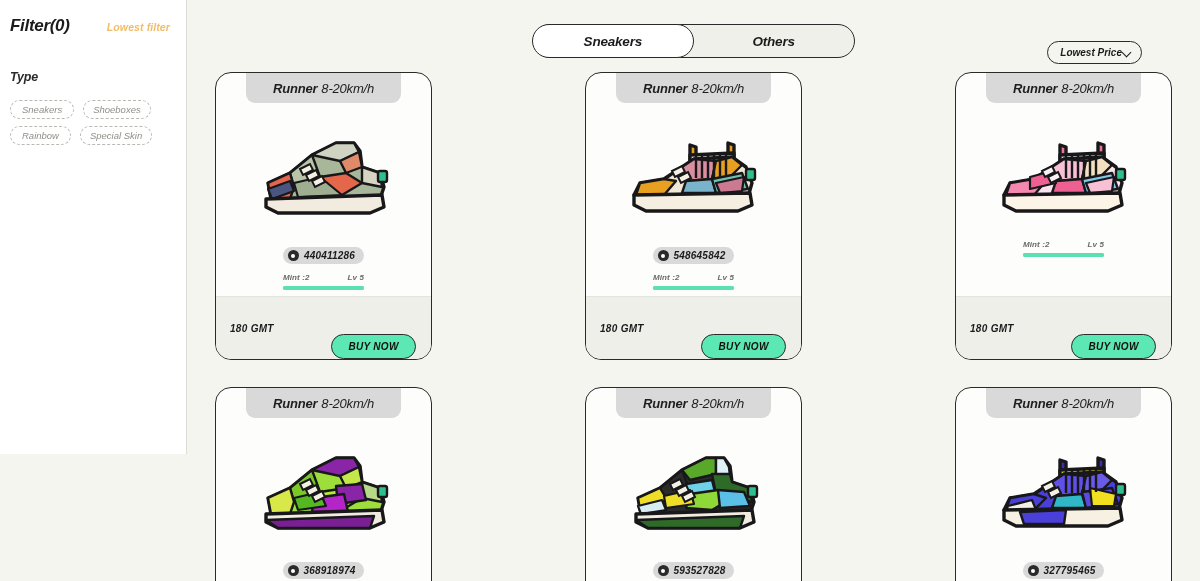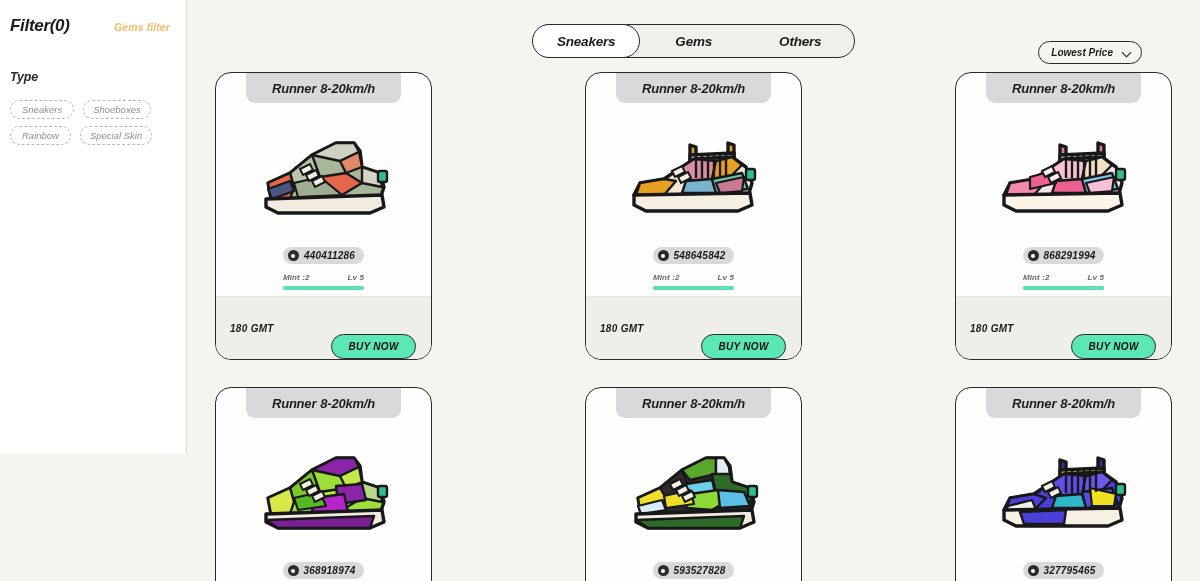--- a/index.html
+++ b/index.html
@@ -88,21 +88,21 @@
     border: 1.6px solid #2a2a2a;
     margin: -1.6px 0 -1.6px -1.6px;
     height: 34px;
   }
   .sort-select {
     position: absolute; right: 58px; top: 41px;
     height: 23px; min-width: 84px;
     border: 1.3px solid #2a2a2a;
     border-radius: 12px;
     background: #f5f5f0;
-    display: flex; align-items: center; gap: 9px;
+    display: flex; align-items: center; 
     padding: 0 10px 0 12px;
     font-size: 10px; font-weight: bold; font-style: italic;
     color: #1b1b1b;
     cursor: pointer;
   }
   .chev { width: 9px; height: 9px; position: relative; flex: 0 0 9px; }
   .chev::before {
     content: ""; position: absolute; left: 0.5px; top: 1px;
     width: 6px; height: 6px;
     border-right: 1.5px solid #1b1b1b;
@@ -131,21 +131,21 @@
   .card-badge {
     width: 155px; height: 30px;
     margin: 0 auto;
     background: #d9d9d9;
     border-radius: 0 0 9px 9px;
     display: flex; align-items: center; justify-content: center;
     font-size: 13px; font-style: italic; color: #1e1e1e;
     letter-spacing: -0.2px;
   }
   .card-badge b { font-weight: bold; margin-right: 4px; }
-  .card-badge span.speed { font-weight: bold; }
+  .card-badge span.speed { font-weight: normal; }
 
   .shoe-wrap {
     height: 120px;
     display: flex; align-items: center; justify-content: center;
     margin-top: 8px;
   }
   .shoe-wrap svg { display: block; }
 
   .id-row { display: flex; justify-content: center; margin-top: 16px; }
   .id-badge {
@@ -207,36 +207,35 @@
   }
 </style>
 </head>
 <body>
 
 <div id="app">
 
   <aside class="sidebar">
     <div class="filter-head">
       <div class="filter-title">Filter(0)</div>
-      <div class="clear-filter">Gems filter</div>
+      <div class="clear-filter">Lowest filter</div>
     </div>
     <div class="type-label">Type</div>
     <div class="chips">
       <div class="chip">Sneakers</div>
       <div class="chip wide">Shoeboxes</div>
       <div class="chip">Rainbow</div>
       <div class="chip wide">Special Skin</div>
     </div>
   </aside>
 
   <section class="main">
     <div class="topbar">
       <div class="tabs">
         <div class="tab active">Sneakers</div>
-        <div class="tab">Gems</div>
         <div class="tab">Others</div>
       </div>
       <div class="sort-select">
         <span>Lowest Price</span>
         <span class="chev"></span>
       </div>
     </div>
 
     <div class="grid">
 
@@ -372,28 +371,20 @@
                 <line x1="94" y1="33" x2="94" y2="57"></line>
               <line x1="100" y1="33" x2="100" y2="57"></line>
                 <line x1="106" y1="33" x2="106" y2="56"></line>
             </g>
             <g stroke="#18181a" stroke-width="2" fill="#f8f2f4">
               <path d="M52 50 L62 45 L65 51 L55 56 Z"></path>
               <path d="M58 56 L68 51 L71 57 L61 62 Z"></path>
             </g>
             <rect x="126" y="48" width="9" height="11" rx="2" fill="#2fbf8f" stroke="#18181a" stroke-width="2.4"></rect>
           </svg>
-        </div>
-        <div class="id-row">
-          <div class="id-badge">
-            <span class="token-icon">
-                <i></i>
-              </span>
-            <span>868291994</span>
-          </div>
         </div>
         <div class="stats">
           <span>Mint :2</span>
           <span>Lv 5</span>
         </div>
         <div class="progress">
             <i style="width:100%"></i>
           </div>
         <div class="card-footer">
           <span class="price">180 GMT</span>

